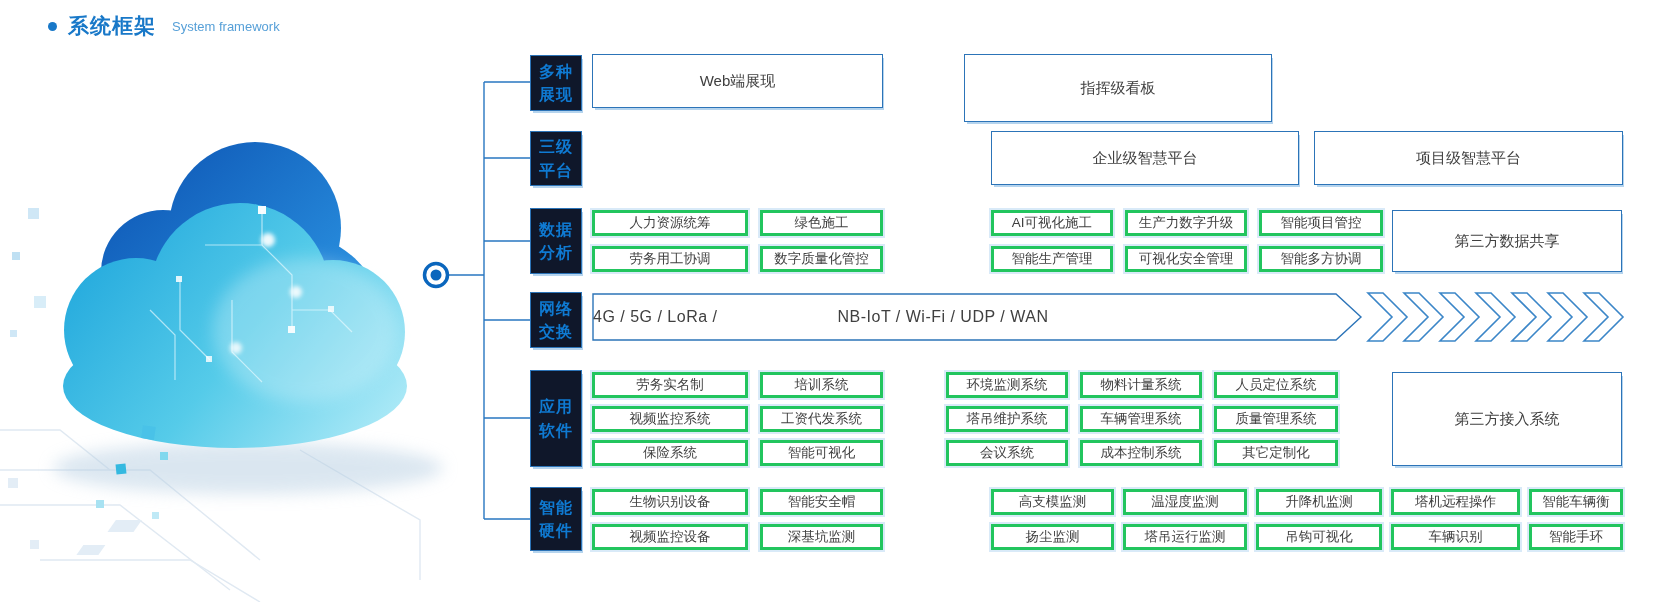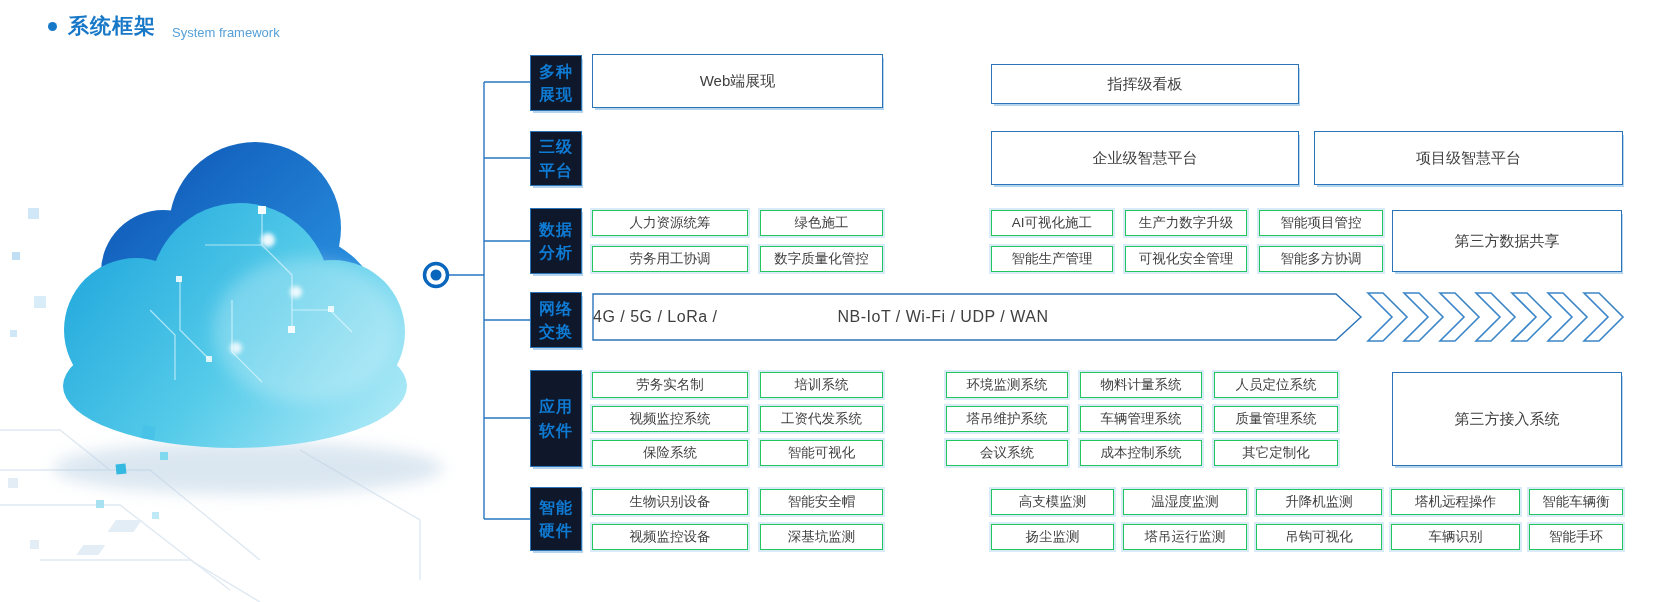--- a/index.html
+++ b/index.html
@@ -3,39 +3,39 @@
 <meta charset="utf-8">
 <style>
   html,body{margin:0;padding:0;background:#fff;}
   .canvas{position:relative;width:1673px;height:602px;background:#fff;overflow:hidden;
           font-family:"Liberation Sans","DejaVu Sans",sans-serif;}
   .layer{position:absolute;left:0;top:0;}
   .bg{z-index:0;}
   .conn{z-index:1;}
 
   
-  .title{position:absolute;left:48px;top:12px;display:flex;align-items:flex-end;z-index:3;}
+  .title{position:absolute;left:48px;top:12px;display:flex;align-items:center;z-index:3;}
   .bullet{width:9px;height:9px;border-radius:50%;background:#1878c8;align-self:center;margin-right:11px;}
   .title-zh{font-size:21px;font-weight:bold;color:#1878c8;letter-spacing:1px;}
   .title-en{font-size:13px;color:#57a0d8;margin-left:16px;}
 
   
   .cat{position:absolute;left:530px;width:52px;background:#0f172a;border:1px solid #2c74b8;
        box-shadow:2px 3px 0 -1px #b5d4ee;display:flex;flex-direction:column;align-items:center;
        justify-content:center;color:#0f7ad2;font-weight:bold;font-size:16px;line-height:1.45;
        letter-spacing:1px;box-sizing:border-box;z-index:2;}
 
   
   .bbox{position:absolute;background:#fff;border:1px solid #2c74b8;box-shadow:2px 3px 0 -1px #b5d4ee;
         display:flex;align-items:center;justify-content:center;font-size:15px;color:#3f3f3f;
         box-sizing:border-box;z-index:2;}
 
   
   .grid{position:absolute;display:grid;z-index:2;}
-  .sbox{height:26px;background:#fff;border:1px solid #22c55e;box-shadow:0 0 0 2px #d9eaf8;
+  .sbox{height:26px;background:#fff;border:3px solid #22c55e;box-shadow:0 0 0 2px #d9eaf8;
         display:flex;align-items:center;justify-content:center;font-size:13.5px;color:#3f3f3f;
         box-sizing:border-box;}
 
   #analysis-left{left:592px;top:210px;grid-template-columns:156px 123px;gap:10px 12px;}
   #analysis-mid{left:991px;top:210px;grid-template-columns:122px 122px 124px;gap:10px 12px;}
   #software-left{left:592px;top:372px;grid-template-columns:156px 123px;gap:8px 12px;}
   #software-mid{left:946px;top:372px;grid-template-columns:122px 122px 124px;gap:8px 12px;}
   #hardware-left{left:592px;top:489px;grid-template-columns:156px 123px;gap:9px 12px;}
   #hardware-right{left:991px;top:489px;grid-template-columns:123px 124px 126px 129px 94px;gap:9px 9px;}
 
@@ -187,21 +187,21 @@
   <div class="cat" style="top:370px;height:97px;">
       <span>应用</span>
       <span>软件</span>
     </div>
   <div class="cat" style="top:487px;height:64px;">
       <span>智能</span>
       <span>硬件</span>
     </div>
 
   <div class="bbox" style="left:592px;top:54px;width:291px;height:54px;">Web端展现</div>
-  <div class="bbox" style="left:991px;top:54px;width:308px;height:40px;margin-top:10px;">指挥级看板</div>
+  <div class="bbox" style="left:964px;top:54px;width:308px;height:68px;">指挥级看板</div>
 
   <div class="bbox" style="left:991px;top:131px;width:308px;height:54px;">企业级智慧平台</div>
   <div class="bbox" style="left:1314px;top:131px;width:309px;height:54px;">项目级智慧平台</div>
 
   <div class="grid" id="analysis-left">
     <div class="sbox">人力资源统筹</div>
     <div class="sbox">绿色施工</div>
     <div class="sbox">劳务用工协调</div>
     <div class="sbox">数字质量化管控</div>
   </div>

